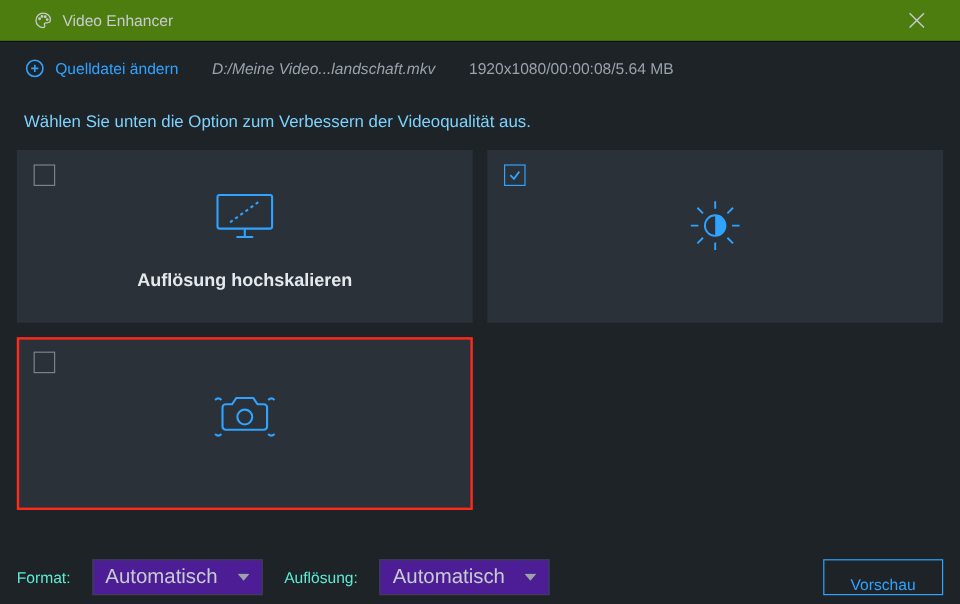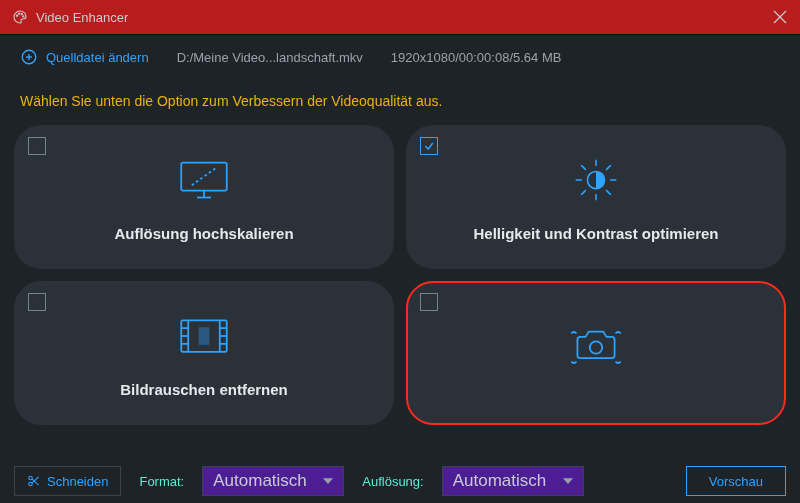--- a/index.html
+++ b/index.html
@@ -1,41 +1,41 @@
 <!DOCTYPE html>
 <html><head>
 <meta charset="utf-8">
 <style>
   html,body{margin:0;padding:0;width:800px;height:503px;background:#1e2328;font-family:"Segoe UI",Arial,sans-serif;color:#c7ccd1;overflow:hidden;font-size:13px;}
-  .titlebar{display:flex;align-items:center;height:34px;padding:0 12px;background:#b91c1c;border-bottom:1px solid #0f1215;}
+  .titlebar{display:flex;align-items:center;height:34px;padding:0 28px;background:#4d7c0f;border-bottom:1px solid #0f1215;}
   .titlebar .app-icon{width:16px;height:16px;margin-right:8px;}
   .titlebar .title{flex:0 0 auto;font-size:13px;color:#c7ccd1;}
   .titlebar .spacer{flex:1;}
   .titlebar .close{width:16px;height:16px;cursor:pointer;}
   .titlebar .close svg{stroke:#c7ccd1;}
   .topbar{display:flex;align-items:center;height:44px;padding:0 20px;gap:28px;font-size:13px;}
   .add-btn{display:flex;align-items:center;gap:8px;color:#2fa3ff;cursor:pointer;}
   .add-btn .plus{width:18px;height:18px;}
-  .filepath{color:#9aa2ab;}
+  .filepath{color:#9aa2ab;font-style:italic;}
   .fileinfo{color:#9aa2ab;}
-  .instr{padding:14px 20px 16px 20px;font-size:14px;color:#eab308;}
+  .instr{padding:14px 20px 16px 20px;font-size:14px;color:#7dd3fc;}
   .grid{display:grid;grid-template-columns:1fr 1fr;grid-template-rows:1fr 1fr;gap:12px;padding:0 14px;height:300px;}
-  .card{background:#2a3139;position:relative;display:flex;flex-direction:column;align-items:center;justify-content:center;cursor:pointer;border-radius:27px;}
+  .card{background:#2a3139;position:relative;display:flex;flex-direction:column;align-items:center;justify-content:center;cursor:pointer;}
   .card.highlight{outline:2px solid #ff2a1a;outline-offset:-2px;}
   .chk{position:absolute;top:12px;left:14px;width:16px;height:16px;border:1px solid #7a828a;background:transparent;}
   .chk.checked{border-color:#2fa3ff;display:flex;align-items:center;justify-content:center;}
   .chk.checked svg{stroke:#2fa3ff;}
   .card-icon{height:54px;display:flex;align-items:center;justify-content:center;margin-bottom:18px;}
   .card-label{font-size:15px;font-weight:600;color:#e6e9ec;text-align:center;}
   .bottombar{position:absolute;bottom:0;left:0;right:0;height:44px;display:flex;align-items:center;padding:0 14px;gap:18px;background:#1e2328;}
   .cut-btn{display:flex;align-items:center;gap:6px;height:28px;padding:0 12px;border:1px solid #3a434c;color:#2fa3ff;cursor:pointer;font-size:13px;}
   .lbl{color:#5eead4;font-size:13px;}
   .select{display:flex;align-items:center;justify-content:space-between;height:28px;min-width:120px;padding:0 10px;border:1px solid #3a434c;background:#4c1d95;color:#c7ccd1;cursor:pointer;font-size:17px;}
   .select .caret{margin-left:8px;}
-  .preview-btn{margin-left:auto;height:28px;padding:0 22px;border:1px solid #2fa3ff;color:#2fa3ff;cursor:pointer;font-size:13px;display:flex;align-items:center;}
+  .preview-btn{margin-left:auto;height:28px;padding:0 22px;border:1px solid #2fa3ff;color:#2fa3ff;cursor:pointer;font-size:13px;display:flex;align-items:flex-end;}
   svg{display:block;}
 </style>
 </head>
 <body>
 
 <div class="titlebar">
   <span class="app-icon">
     <svg viewBox="0 0 24 24" width="16" height="16" fill="none" stroke="#c7ccd1" stroke-width="1.6">
       <path d="M12 3a9 9 0 1 0 0 18c1.8 0 2-1.3 2-2 0-.9-.6-1.4-.6-2.2 0-1 .8-1.8 1.8-1.8H17a4 4 0 0 0 4-4c0-4.4-4-8-9-8z"></path>
       <circle cx="7.5" cy="10" r="1"></circle>
@@ -99,70 +99,40 @@
         <line x1="32" y1="6" x2="32" y2="14"></line>
           <line x1="32" y1="50" x2="32" y2="58"></line>
         <line x1="6" y1="32" x2="14" y2="32"></line>
           <line x1="50" y1="32" x2="58" y2="32"></line>
         <line x1="13" y1="13" x2="19" y2="19"></line>
           <line x1="45" y1="45" x2="51" y2="51"></line>
         <line x1="51" y1="13" x2="45" y2="19"></line>
           <line x1="19" y1="45" x2="13" y2="51"></line>
       </svg>
     </span>
-    <span class="card-label">Helligkeit und Kontrast optimieren</span>
   </div>
 
-  <div class="card">
-    <span class="chk"></span>
-    <span class="card-icon">
-      <svg viewBox="0 0 64 48" width="56" height="42" fill="none" stroke="#2fa3ff" stroke-width="2">
-        <rect x="6" y="6" width="52" height="36" rx="2"></rect>
-        <line x1="14" y1="6" x2="14" y2="42"></line>
-          <line x1="50" y1="6" x2="50" y2="42"></line>
-        <line x1="6" y1="15" x2="14" y2="15"></line>
-          <line x1="6" y1="24" x2="14" y2="24"></line>
-          <line x1="6" y1="33" x2="14" y2="33"></line>
-        <line x1="50" y1="15" x2="58" y2="15"></line>
-          <line x1="50" y1="24" x2="58" y2="24"></line>
-          <line x1="50" y1="33" x2="58" y2="33"></line>
-        <rect x="26" y="14" width="12" height="20" fill="#2fa3ff" fill-opacity="0.35" stroke="none"></rect>
-      </svg>
-    </span>
-    <span class="card-label">Bildrauschen entfernen</span>
-  </div>
 
   <div class="card highlight">
     <span class="chk"></span>
     <span class="card-icon">
       <svg viewBox="0 0 72 52" width="64" height="46" fill="none" stroke="#2fa3ff" stroke-width="2">
         <path d="M18 18 h6 l4-6 h16 l4 6 h6 a3 3 0 0 1 3 3 v18 a3 3 0 0 1-3 3 H18 a3 3 0 0 1-3-3 V21 a3 3 0 0 1 3-3 z"></path>
         <circle cx="36" cy="30" r="7"></circle>
         <path d="M8 14 q3-3 6 0"></path>
           <path d="M58 14 q3-3 6 0"></path>
         <path d="M8 46 q3 3 6 0"></path>
           <path d="M58 46 q3 3 6 0"></path>
       </svg>
     </span>
   </div>
 
 </div>
 
 <div class="bottombar">
-  <div class="cut-btn">
-    <span>
-      <svg viewBox="0 0 24 24" width="14" height="14" fill="none" stroke="#2fa3ff" stroke-width="1.8">
-        <circle cx="6" cy="7" r="3"></circle>
-          <circle cx="6" cy="17" r="3"></circle>
-        <line x1="8.5" y1="8.5" x2="20" y2="19"></line>
-          <line x1="8.5" y1="15.5" x2="20" y2="5"></line>
-      </svg>
-    </span>
-    <span>Schneiden</span>
-  </div>
 
   <span class="lbl">Format:</span>
   <div class="select">
     <span>Automatisch</span>
     <span class="caret">
       <svg viewBox="0 0 12 8" width="10" height="7" fill="#9aa2ab">
           <polygon points="0,0 12,0 6,7"></polygon>
         </svg>
     </span>
   </div>

